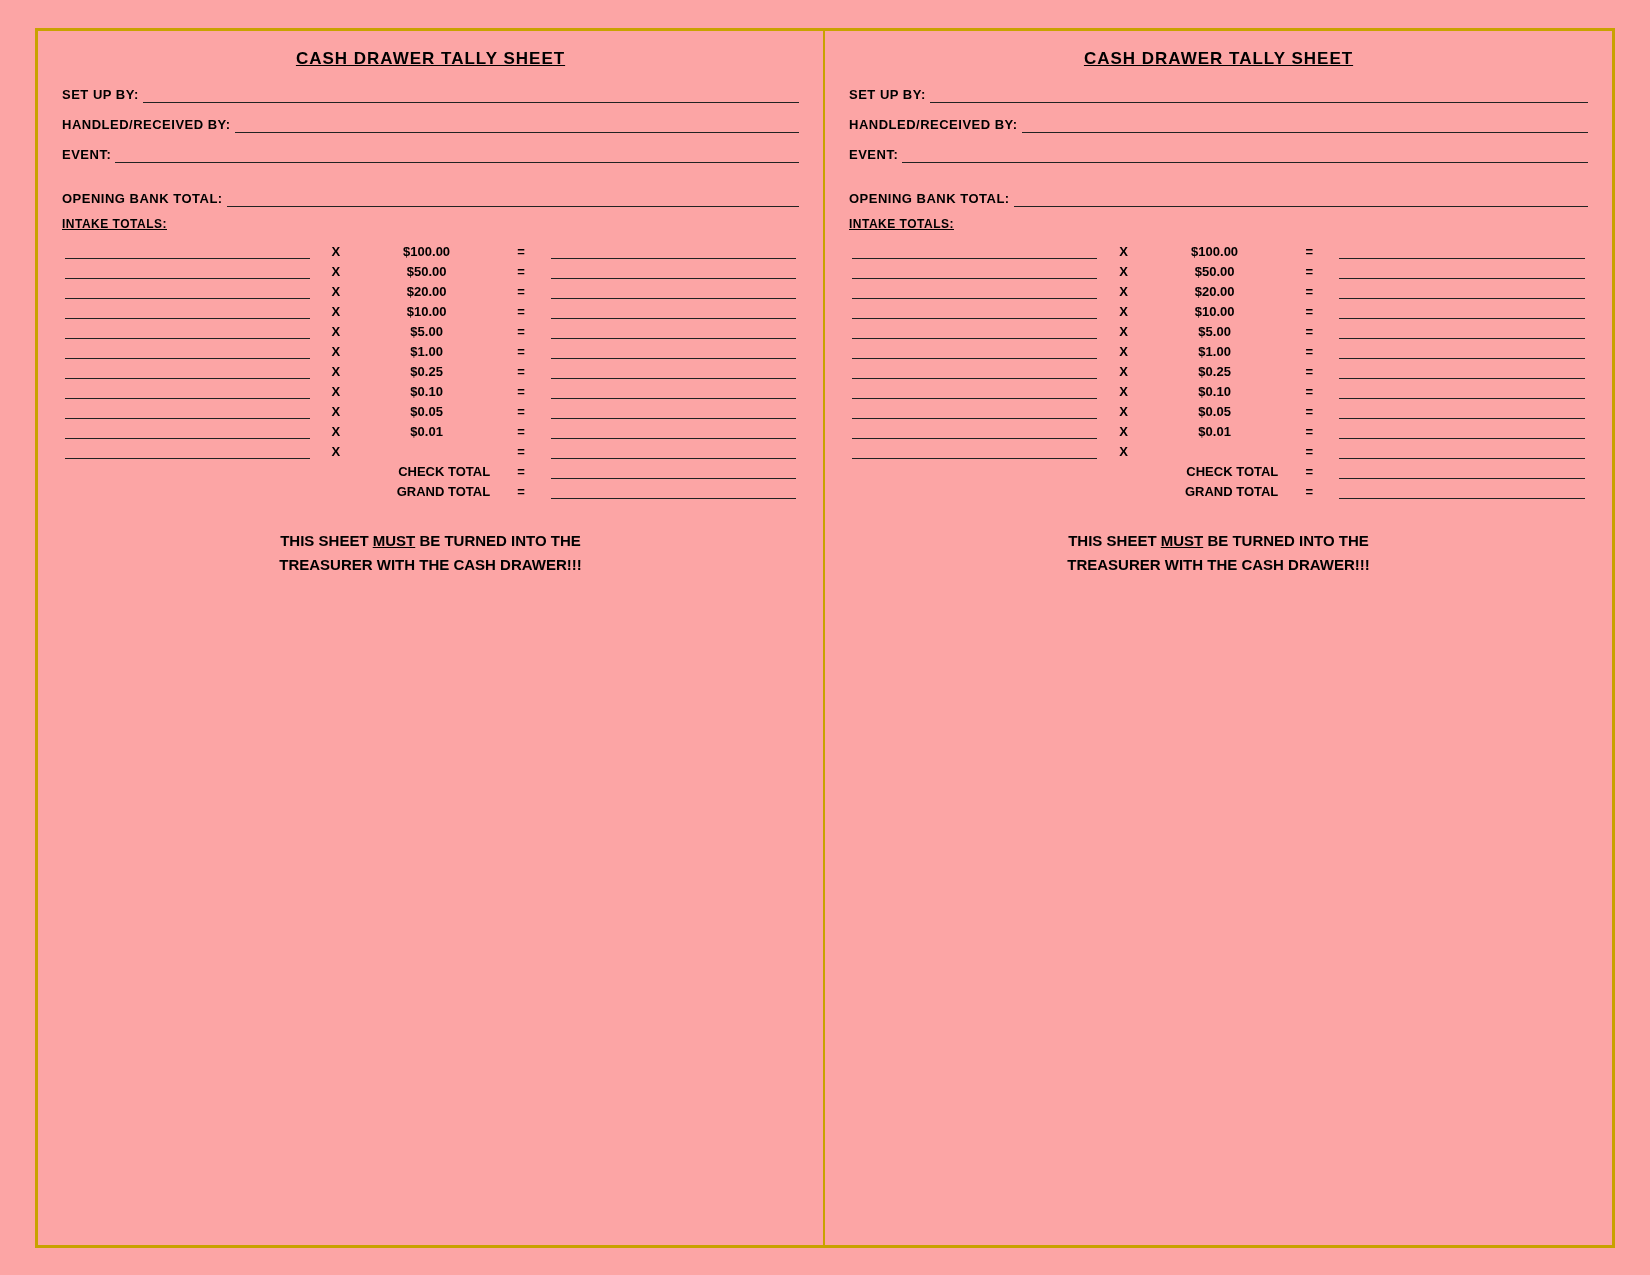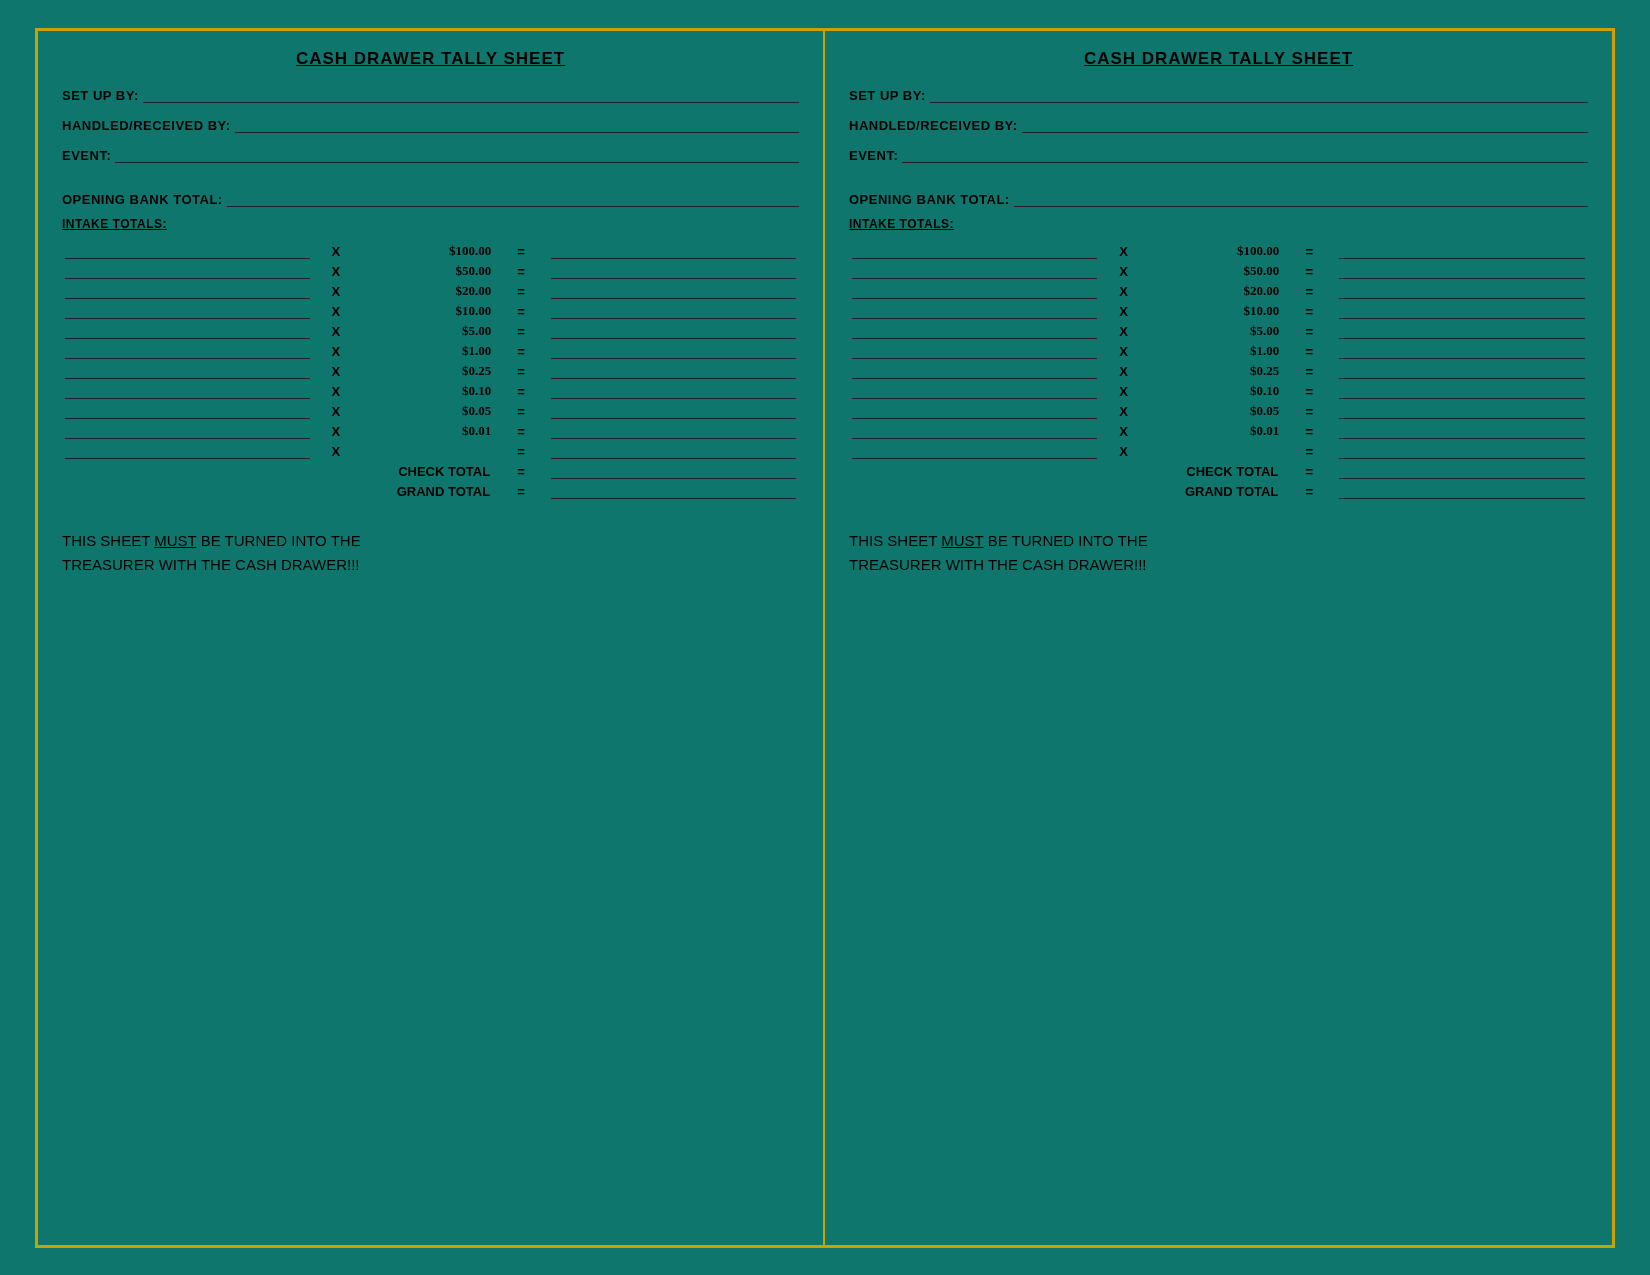--- a/index.html
+++ b/index.html
@@ -7,21 +7,21 @@
       background: #f0f0f0;
       display: flex;
       justify-content: center;
       align-items: center;
       min-height: 100vh;
       font-family: Arial, sans-serif;
     }
     .page-wrapper {
       width: 1650px;
       height: 1275px;
-      background: #0f766e;
+      background: #fca5a5;
       display: flex;
       align-items: center;
       justify-content: center;
       padding: 20px;
     }
     .outer-border {
       border: 3px solid #c8a200;
       width: 1580px;
       height: 1220px;
       display: flex;
@@ -38,21 +38,21 @@
     .panel-title {
       text-align: center;
       font-size: 17px;
       font-weight: bold;
       text-decoration: underline;
       margin-bottom: 18px;
       letter-spacing: 1px;
     }
     .form-line {
       display: flex;
-      align-items: flex-end;
+      align-items: center;
       margin-bottom: 14px;
     }
     .form-label {
       font-weight: bold;
       font-size: 13px;
       white-space: nowrap;
       letter-spacing: 0.5px;
     }
     .form-underline {
       border-bottom: 1.5px solid #222;
@@ -80,23 +80,22 @@
     .tally-table .col-qty {
       width: 130px;
     }
     .tally-table .col-x {
       width: 24px;
       text-align: center;
       font-weight: bold;
     }
     .tally-table .col-denom {
       width: 70px;
-      text-align: right;
-      font-weight: bold;
-      font-family: Liberation Serif, serif;
+      text-align: center;
+      font-weight: bold;
     }
     .tally-table .col-eq {
       width: 28px;
       text-align: center;
       font-weight: bold;
     }
     .tally-table .col-result {
       width: 130px;
     }
     .underline-cell {
@@ -107,22 +106,22 @@
     }
     .tally-table .col-label {
       text-align: right;
       font-weight: bold;
       font-size: 13px;
       padding-right: 4px;
     }
     .footer-text {
       margin-top: 28px;
       font-size: 15px;
-      font-weight: normal;
-      text-align: left;
+      font-weight: bold;
+      text-align: center;
       line-height: 1.6;
     }
     .must-underline {
       text-decoration: underline;
     }
     .opening-bank-line {
       margin-bottom: 6px;
     }
   </style>
 </head>

